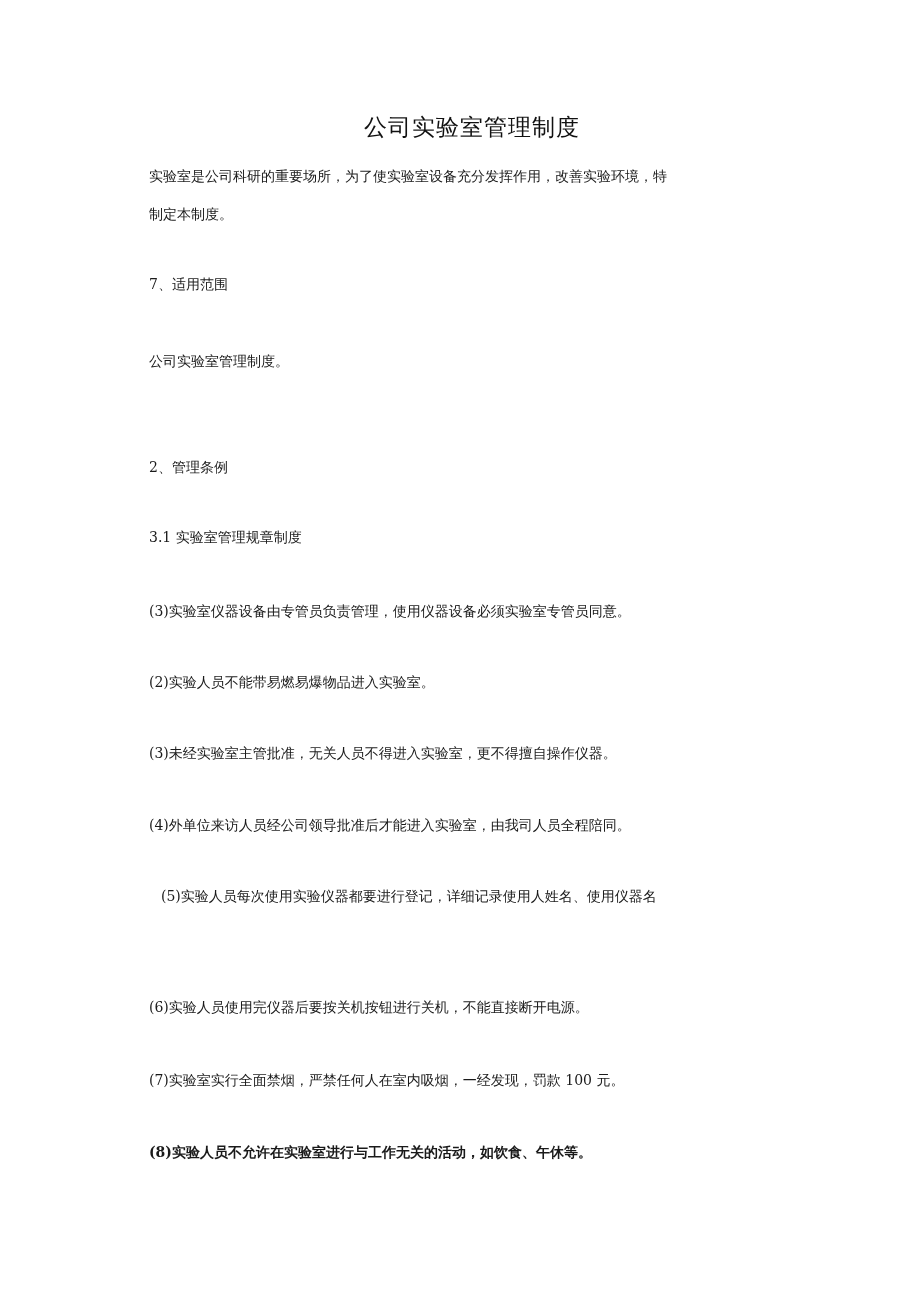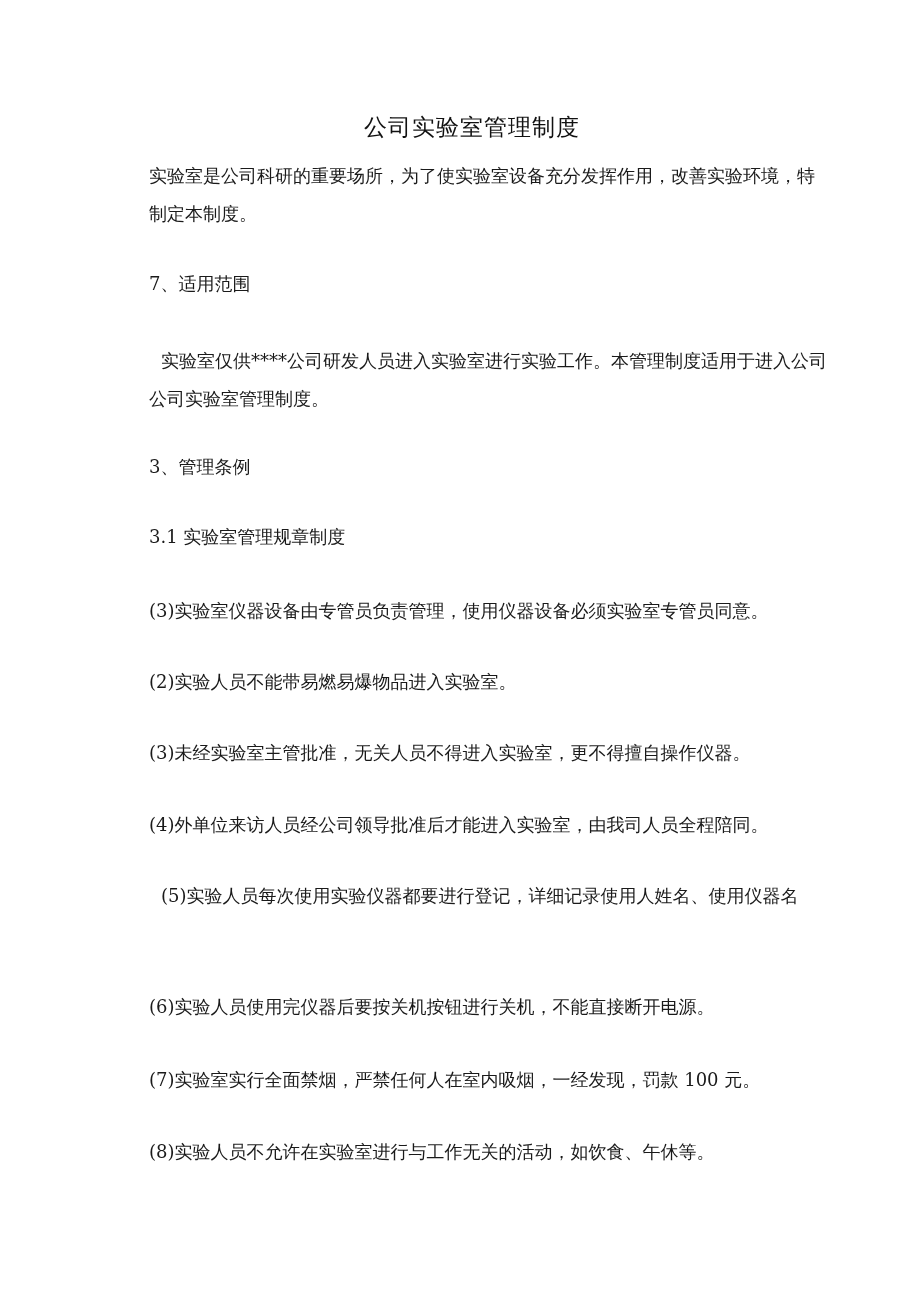--- a/index.html
+++ b/index.html
@@ -33,21 +33,21 @@
       line-height: 30px;
       letter-spacing: 1px;
       color: #111;
       margin: 0;
       font-weight: normal;
     }
     .para {
       position: absolute;
       left: 137px;
       width: 645px;
-      font-size: 18px;
+      font-size: 14px;
       line-height: 38px;
       margin: 0;
       color: #1a1a1a;
       white-space: normal;
     }
     .para .line {
       display: block;
       white-space: nowrap;
     }
     .indent-small {
@@ -64,26 +64,25 @@
   <div class="para" style="top:157px;">
     <span class="line">实验室是公司科研的重要场所，为了使实验室设备充分发挥作用，改善实验环境，特</span>
     <span class="line">制定本制度。</span>
   </div>
 
   <div class="para" style="top:265px;">
     <span class="line">7、适用范围</span>
   </div>
 
   <div class="para" style="top:342px;">
-    <span class="line indent-small">实验室仅供****公司研发人员进入实验室进行实验工作。本管理制度适用于进入公司</span>
     <span class="line">公司实验室管理制度。</span>
   </div>
 
   <div class="para" style="top:448px;">
-    <span class="line">3、管理条例</span>
+    <span class="line">2、管理条例</span>
   </div>
 
   <div class="para" style="top:518px;">
     <span class="line">3.1 实验室管理规章制度</span>
   </div>
 
   <div class="para" style="top:592px;">
     <span class="line">(3)实验室仪器设备由专管员负责管理，使用仪器设备必须实验室专管员同意。</span>
   </div>
 
@@ -104,17 +103,17 @@
   </div>
 
   <div class="para" style="top:988px;">
     <span class="line">(6)实验人员使用完仪器后要按关机按钮进行关机，不能直接断开电源。</span>
   </div>
 
   <div class="para" style="top:1061px;">
     <span class="line">(7)实验室实行全面禁烟，严禁任何人在室内吸烟，一经发现，罚款 100 元。</span>
   </div>
 
-  <div class="para" style="top:1133px;">
+  <div class="para" style="top:1133px;font-weight:bold;">
     <span class="line">(8)实验人员不允许在实验室进行与工作无关的活动，如饮食、午休等。</span>
   </div>
 
 </div>
 
 </body></html>

